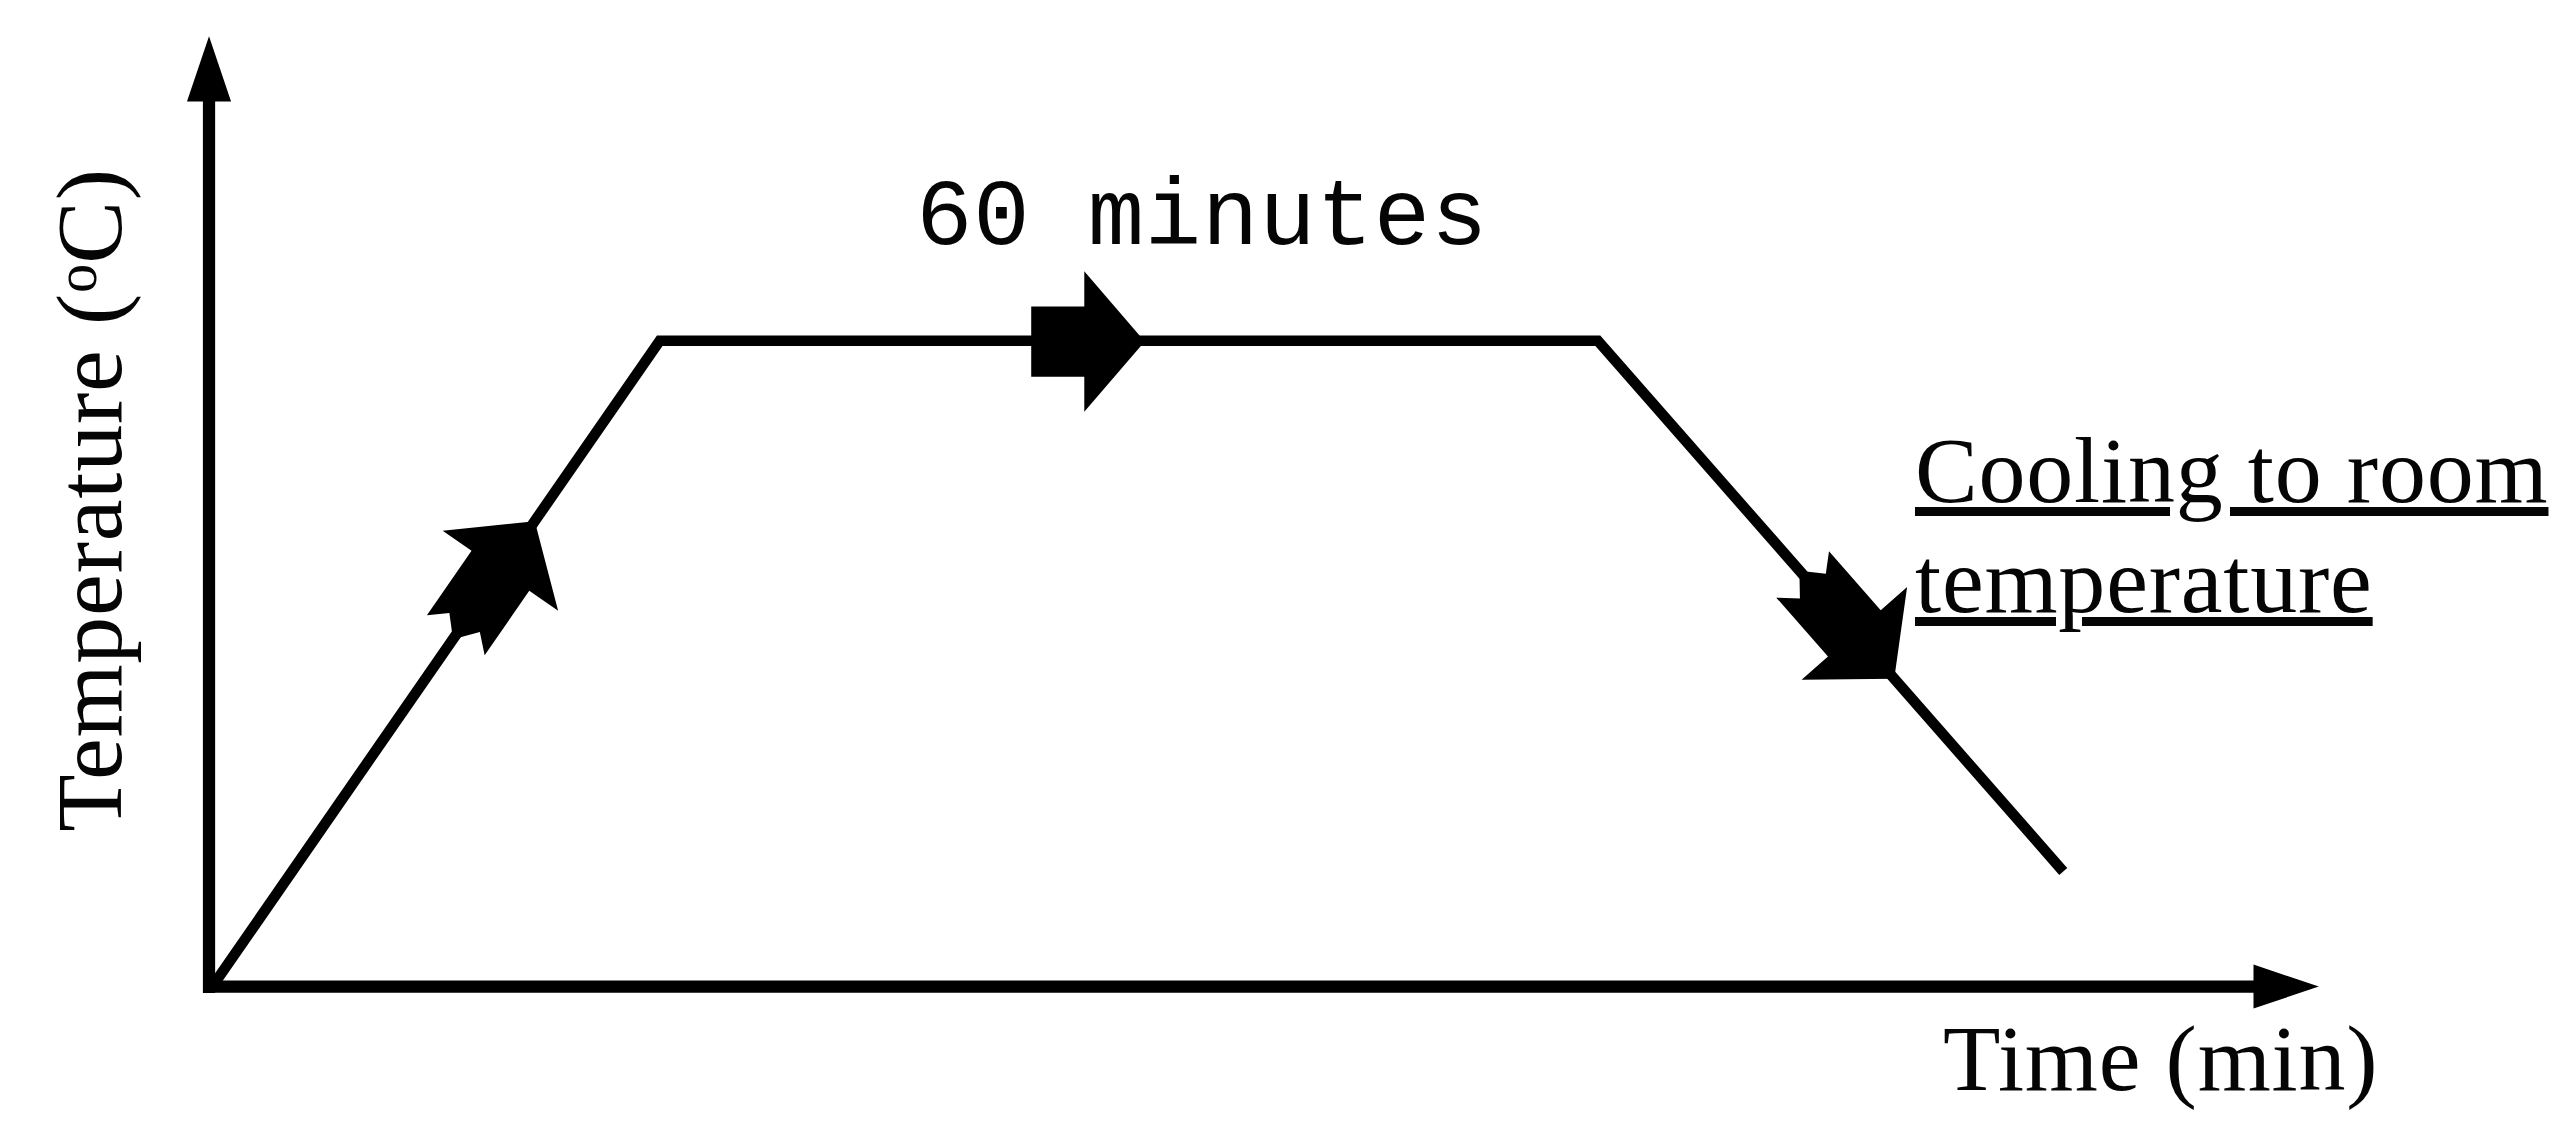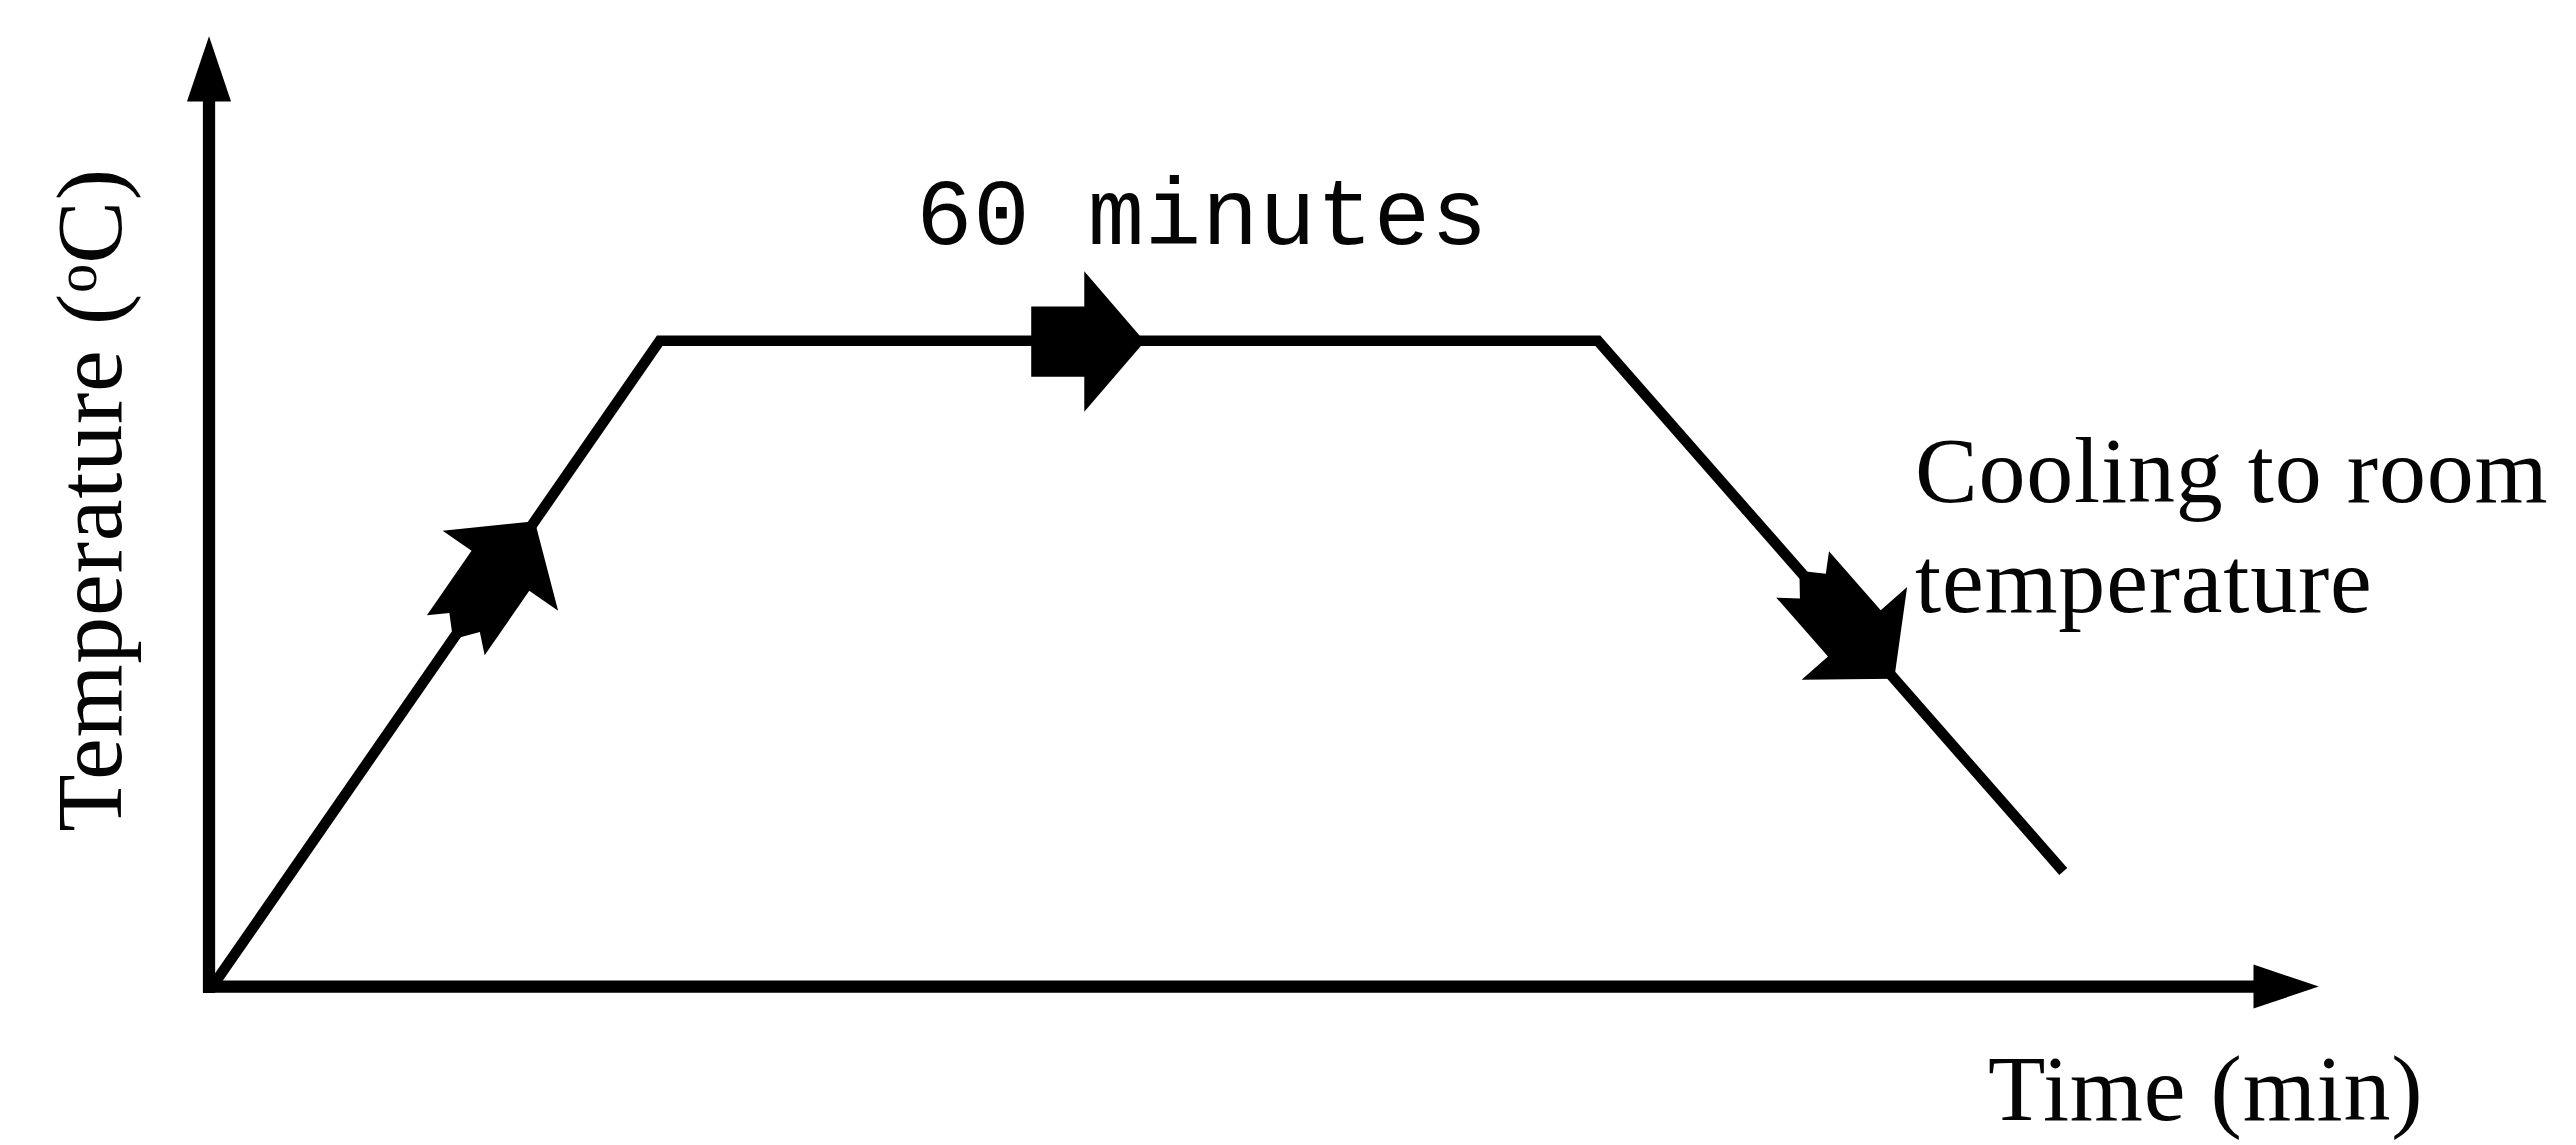--- a/index.html
+++ b/index.html
@@ -32,22 +32,22 @@
     vertical-align: 0.42em;
     letter-spacing: 0;
   }
   .y-axis-label {
     left: 83px;
     top: 500px;
     transform: translate(-50%, -50%) rotate(-90deg);
   }
   .hold-label        { left: 916px; top: 164px; font-family: Liberation Mono, monospace;  }
   .heating-label     { left: 445px;  top: 670px;  }
-  .cooling-label     { left: 1915px; top: 415px;  }
-  .x-axis-label      { left: 1988px; top: 1003px; margin-top: 30px; }
+  .cooling-label     { left: 1915px; top: 415px; text-decoration: underline;  }
+  .x-axis-label      { left: 1943px; top: 1003px; }
 </style>
 </head>
 <body>
 
 <div class="figure">
 
   <svg class="canvas" viewBox="0 0 3155 1403" aria-hidden="true">
 
     <g>
       <line x1="256" y1="1216" x2="256" y2="118" stroke="#000000" stroke-width="15"></line>

